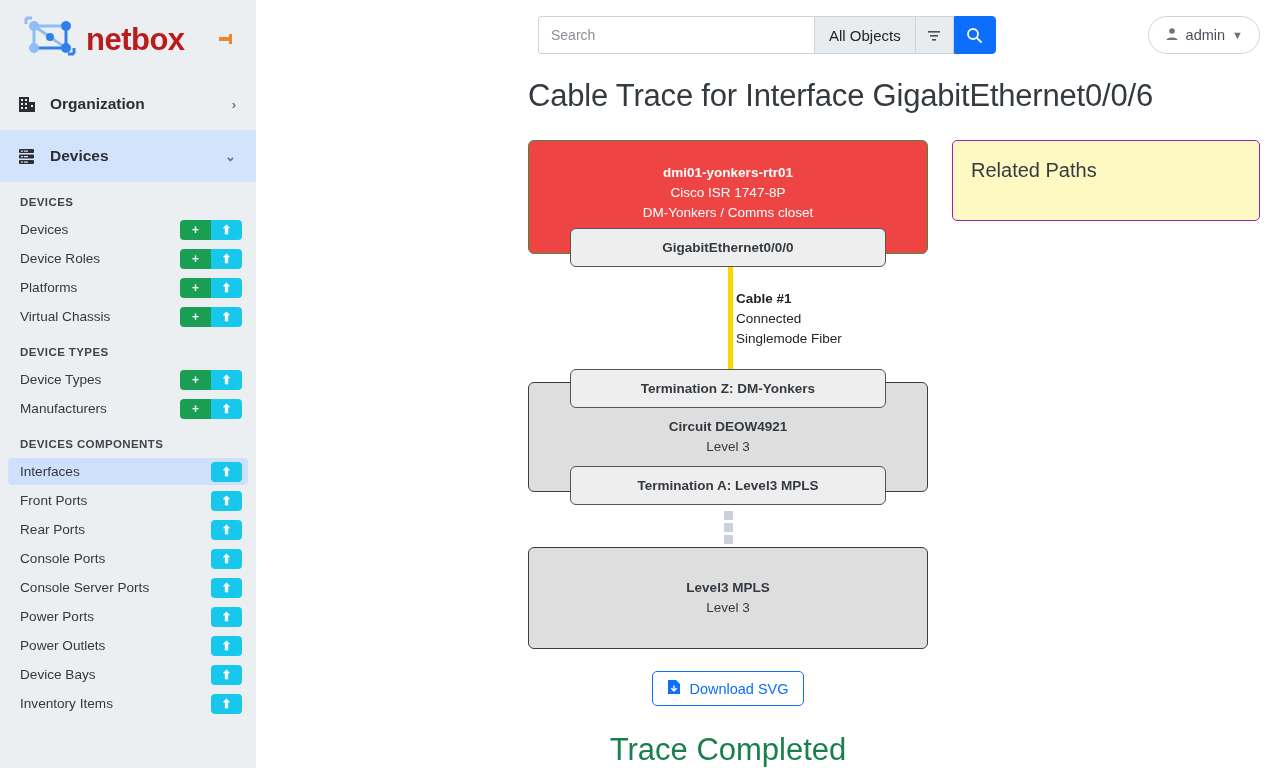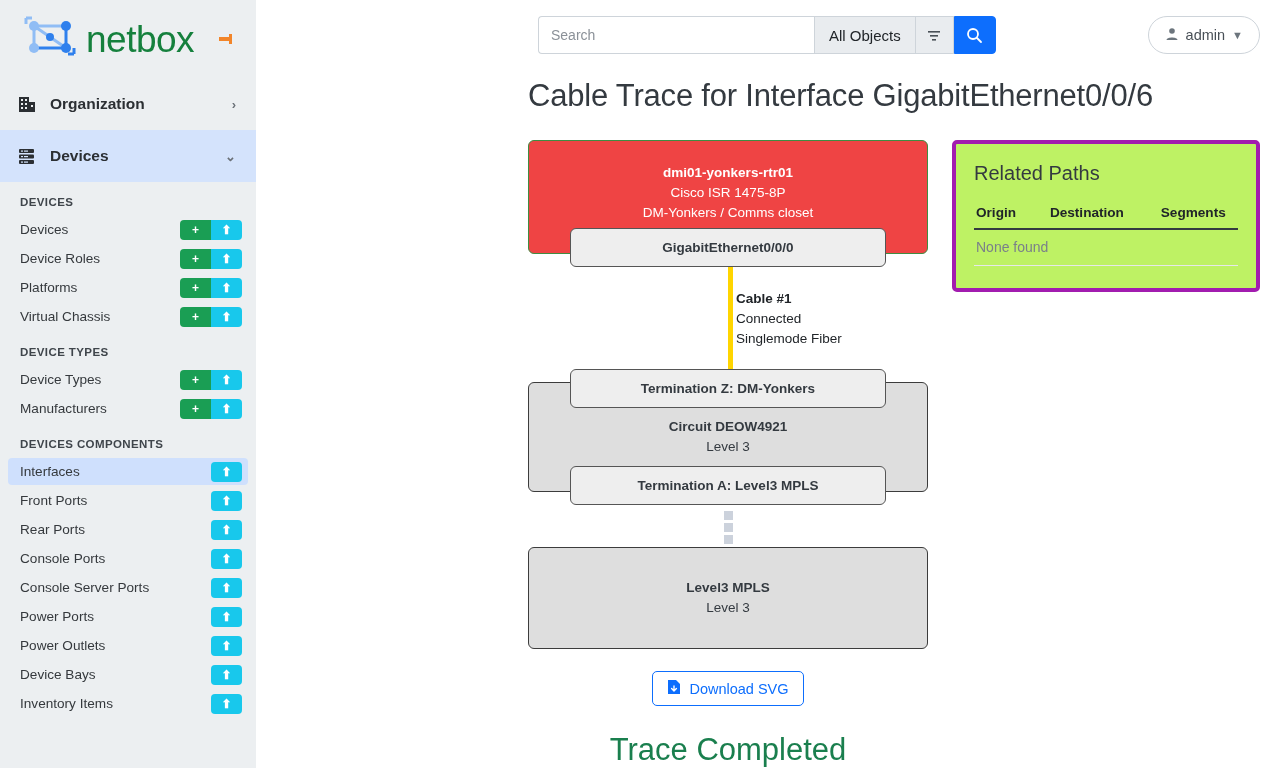--- a/index.html
+++ b/index.html
@@ -20,21 +20,21 @@
     position: relative;
   }
   .brand {
     height: 78px;
     display: flex; align-items: center;
     padding: 0 18px 0 22px;
     position: relative;
   }
   .brand-logo { display: flex; align-items: center; gap: 8px; }
   .brand-word {
-    font-size: 37px; font-weight: 400; color: #15803d;
+    font-size: 31px; font-weight: 700; color: #b91c1c;
     letter-spacing: -0.5px; line-height: 1;
   }
   .pin-icon { position: absolute; right: 22px; top: 32px; }
 
   .nav-group {
     display: flex; align-items: center;
     height: 52px; padding: 0 20px 0 14px;
     cursor: pointer;
     font-size: 15.5px; font-weight: 700; color: #2b2f33;
   }
@@ -169,23 +169,23 @@
     font-size: 14.5px; padding: 7px 14px; cursor: pointer;
   }
   .trace-status {
     text-align: center; color: #1a7f4e;
     font-size: 31px; font-weight: 400; margin-top: 26px;
   }
 
   
   .card-col { flex: 1; padding-left: 24px; }
   .card {
-    border: 4px solid #a21caf; border-radius: 5px;
+    border: 1px solid #a21caf; border-radius: 5px;
     padding: 18px 18px 22px;
-    background: #bef264;
+    background: #fef9c3;
   }
   .card-title { font-size: 20px; color: #343a40; margin-bottom: 16px; font-weight: 400; }
   table.rp { width: 100%; border-collapse: collapse; }
   table.rp th {
     text-align: left; font-size: 13.6px; font-weight: 700; color: #212529;
     padding: 4px 6px 8px 2px; border-bottom: 2px solid #343a40;
   }
   table.rp td {
     font-size: 14px; color: #7a8189;
     padding: 9px 6px 10px 2px; border-bottom: 1px solid #e6e8ea;
@@ -401,21 +401,21 @@
     </div>
 
     <h1 class="page-title">Cable Trace for Interface GigabitEthernet0/0/6</h1>
 
     <div class="content">
 
       <div class="trace-col">
 
         <div class="node node-device">
           <div class="node-title">dmi01-yonkers-rtr01</div>
-          <div class="node-sub">Cisco ISR 1475-8P</div>
+          <div class="node-sub">Cisco ISR 1747-8P</div>
           <div class="node-sub">DM-Yonkers / Comms closet</div>
         </div>
 
         <div class="term-box overlap-up">GigabitEthernet0/0/0</div>
 
         <div class="cable-seg">
           <div class="cable-line"></div>
           <div class="cable-info">
             <div class="l1">Cable #1</div>
             <div class="l2">Connected</div>
@@ -455,32 +455,18 @@
             <span>Download SVG</span>
           </div>
         </div>
 
         <div class="trace-status">Trace Completed</div>
       </div>
 
       <div class="card-col">
         <div class="card">
           <div class="card-title">Related Paths</div>
-          <table class="rp">
-            <thead>
-              <tr>
-                <th style="width:28%">Origin</th>
-                <th style="width:42%">Destination</th>
-                <th>Segments</th>
-              </tr>
-            </thead>
-            <tbody>
-              <tr>
-                <td colspan="3">None found</td>
-              </tr>
-            </tbody>
-          </table>
         </div>
       </div>
 
     </div>
   </section>
 </div>
 
 </body></html>

